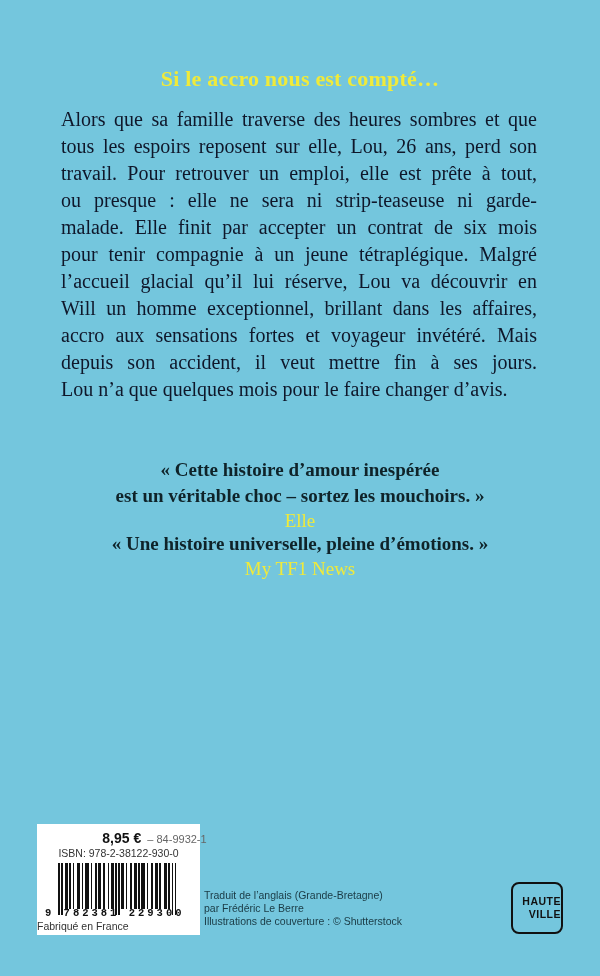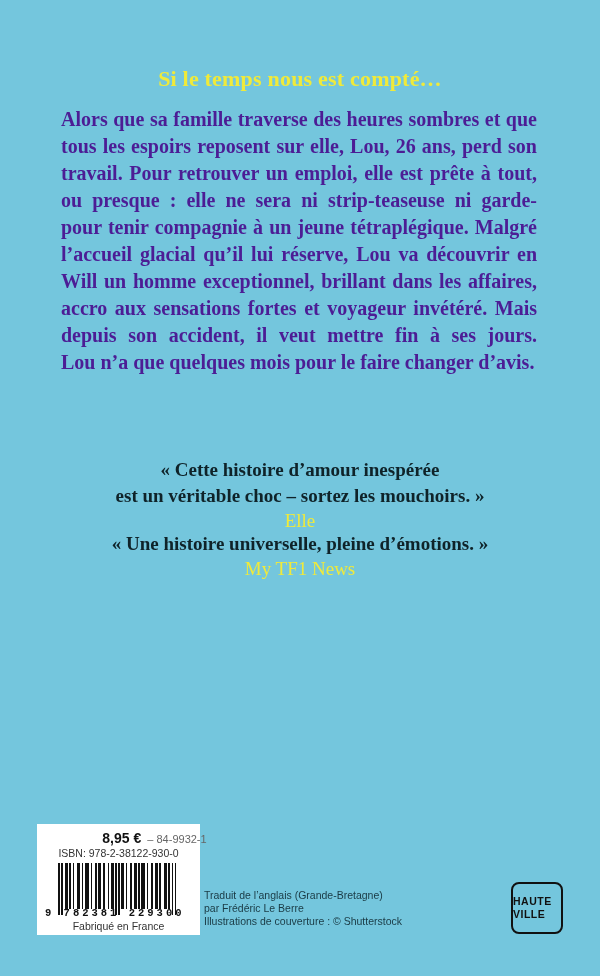--- a/index.html
+++ b/index.html
@@ -17,24 +17,23 @@
       font-weight: bold;
       font-size: 22px;
       color: #f0ea3a;
       letter-spacing: 0.2px;
     }
     .synopsis {
       position: absolute; left: 61px; top: 106px; width: 476px;
       font-family: "Liberation Serif", serif;
       font-size: 20px;
       line-height: 27px;
-      color: #4c1d95;
+      color: #0f172a;
       text-align: justify;
       text-align-last: left;
-      font-weight: bold;
     }
     .synopsis .line { display: block; text-align: justify; text-align-last: justify; white-space: nowrap; }
     .synopsis .line.last { text-align-last: left; }
     .quote-block {
       position: absolute; left: 0; width: 600px; text-align: center;
       font-family: "Liberation Serif", serif;
     }
     .quote-text {
       display: block;
       font-weight: bold;
@@ -74,52 +73,53 @@
     .bars span { display: block; background: #111; height: 100%; }
     .bars span.gap { background: transparent; }
     .bars span.guard { height: 112%; }
     .barcode-digits {
       position: absolute; left: 8px; top: 83px; width: 150px;
       font-family: "Liberation Mono", monospace; font-weight: bold;
       font-size: 10.5px; letter-spacing: 3px; color: #111;
       background: transparent;
     }
     .made-in {
-      position: absolute; left: 0; top: 96px; width: 163px; text-align: center;
+      position: absolute; left: 0; top: 96px; width: 163px; text-align: left;
       font-size: 10.5px; color: #333;
     }
 
     .credits {
       position: absolute; left: 204px; top: 889px;
       font-family: "Liberation Sans", sans-serif;
       font-size: 10.5px; line-height: 13px; color: #1a3a44;
     }
     .credits span { display: block; white-space: nowrap; }
 
     .publisher-logo {
       position: absolute; left: 511px; top: 882px;
       width: 48px; height: 48px;
       border: 2.5px solid #111;
       border-radius: 8px;
-      display: flex; flex-direction: column; align-items: flex-start; justify-content: center;
+      display: flex; flex-direction: column; align-items: flex-end; justify-content: center;
       font-family: "Liberation Sans", sans-serif; font-weight: bold;
       font-size: 10.5px; line-height: 13px; color: #111;
       letter-spacing: 0.5px;
     }
   </style>
 </head>
 <body>
 
-<div class="headline">Si le temps nous est compté…</div>
+<div class="headline">Si le accro nous est compté…</div>
 
 <div class="synopsis">
   <span class="line">Alors que sa famille traverse des heures sombres et que</span>
   <span class="line">tous les espoirs reposent sur elle, Lou, 26 ans, perd son</span>
   <span class="line">travail. Pour retrouver un emploi, elle est prête à tout,</span>
   <span class="line">ou presque : elle ne sera ni strip-teaseuse ni garde-</span>
+  <span class="line">malade. Elle finit par accepter un contrat de six mois</span>
   <span class="line">pour tenir compagnie à un jeune tétraplégique. Malgré</span>
   <span class="line">l’accueil glacial qu’il lui réserve, Lou va découvrir en</span>
   <span class="line">Will un homme exceptionnel, brillant dans les affaires,</span>
   <span class="line">accro aux sensations fortes et voyageur invétéré. Mais</span>
   <span class="line">depuis son accident, il veut mettre fin à ses jours.</span>
   <span class="line last">Lou n’a que quelques mois pour le faire changer d’avis.</span>
 </div>
 
 <div class="quote-block q1">
   <span class="quote-text">« Cette histoire d’amour inespérée</span>

